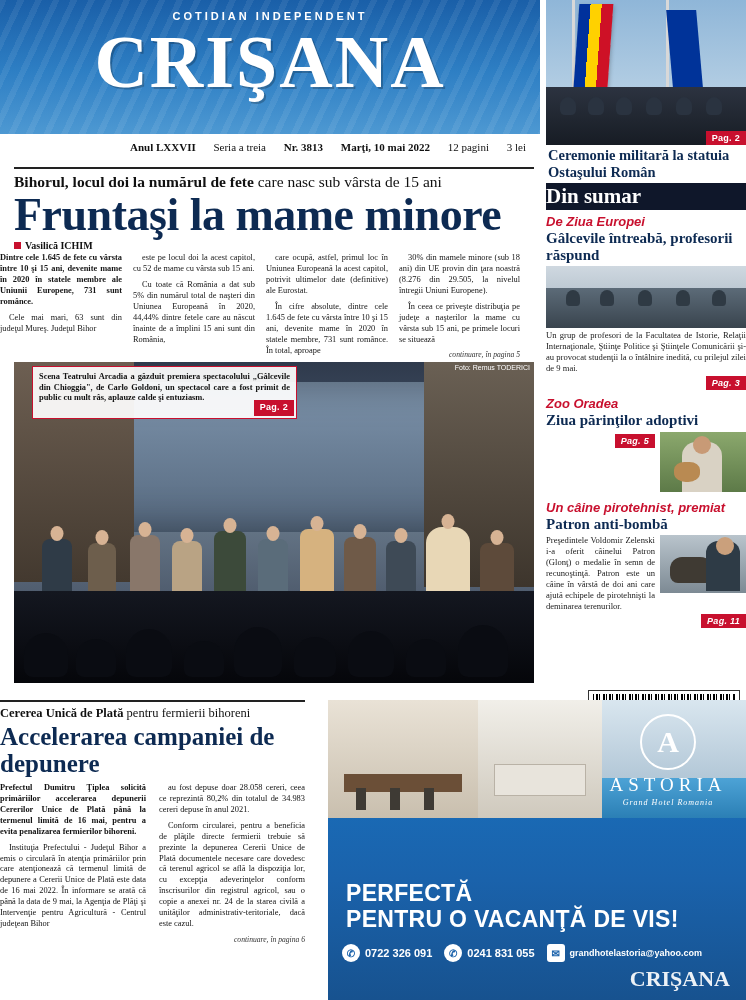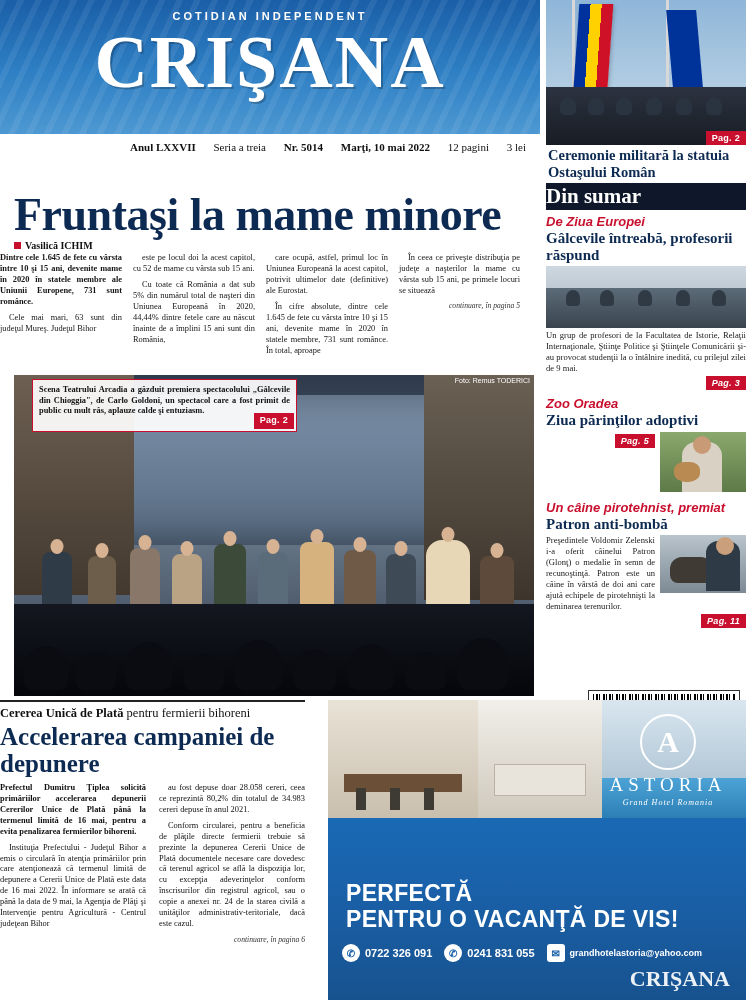--- a/index.html
+++ b/index.html
@@ -189,21 +189,21 @@
   .cols { position: absolute; left: 0; top: 252px; width: 520px; height: 105px; }
   .col { position: absolute; top: 0; width: 122px; font-family: "Liberation Serif", serif;
          font-size: 8.4px; line-height: 1.31; text-align: justify; color: #151515; }
   .col p { margin: 0 0 5px 0; text-indent: 9px; }
   .col p.lead { text-indent: 0; font-weight: bold; }
   .c1 { left: 0; }   .c2 { left: 133px; }  .c3 { left: 266px; } .c4 { left: 399px; width: 121px;}
   .cont-note { font-style: italic; font-size: 7.6px; text-align: right; color: #333; margin-top: 2px; }
 
   
   .theatre {
-    position: absolute; left: 14px; top: 375px; width: 520px; height: 321px;
+    position: absolute; left: 14px; top: 362px; width: 520px; height: 321px;
     overflow: hidden; background: #1b1d24;
   }
   .th-stage {
     position: absolute; left: 0; top: 0; width: 520px; height: 250px;
     background: linear-gradient(180deg,#2f3a4c 0%, #46566d 38%, #6a7b8c 58%, #4a5668 100%);
   }
   .th-backdrop {
     position:absolute; left: 40px; top: 20px; width: 440px; height: 150px;
     background: linear-gradient(180deg,#7d93ab 0%, #56697f 100%);
     box-shadow: inset 0 0 40px rgba(0,0,0,.4);
@@ -317,21 +317,21 @@
     <div class="badge-pag lp-pag">Pag. 7</div>
     <div class="lp-caption">Pregătiţi pentru asalt</div>
   </div>
 
   <div class="masthead">
     <div class="mh-kicker">COTIDIAN INDEPENDENT</div>
     <div class="mh-title">CRIŞANA</div>
     <div class="mh-infobar">
       <span>Anul LXXVII</span>
       <span class="light">Seria a treia</span>
-      <span>Nr. 5014</span>
+      <span>Nr. 3813</span>
       <span>Marţi, 10 mai 2022</span>
       <span class="light">12 pagini</span>
       <span class="light">3 lei</span>
     </div>
   </div>
 
   <div class="tr-photo">
     <div class="trp-sky"></div>
     <div class="trp-pole1"></div>
     <div class="trp-pole2"></div>
@@ -391,39 +391,43 @@
       <div class="badge-pag si-pag">Pag. 11</div>
       <div style="clear:both"></div>
     </div>
   </div>
 
   <div class="barcode-box">
     <div class="bc-bars"></div>
     <div class="bc-num">6  949991  350105</div>
   </div>
 
+  <div class="sub-head">
+    <b>Bihorul, locul doi la numărul de fete</b><span> care nasc sub vârsta de 15 ani</span>
+  </div>
   <div class="headline">Fruntaşi la mame minore</div>
   <div class="byline">
     <span class="sq"></span><span>Vasilică ICHIM</span>
   </div>
 
   <div class="cols">
     <div class="col c1">
       <p class="lead">Dintre cele 1.645 de fete cu vârsta între 10 şi 15 ani, devenite mame în 2020 în statele membre ale Uniunii Europene, 731 sunt românce.</p>
       <p>Cele mai mari, 63 sunt din judeţul Mureş. Judeţul Bihor</p>
     </div>
     <div class="col c2">
       <p>este pe locul doi la acest capitol, cu 52 de mame cu vârsta sub 15 ani.</p>
       <p>Cu toate că România a dat sub 5% din numărul total de naşteri din Uniunea Europeană în 2020, 44,44% dintre fetele care au născut înainte de a împlini 15 ani sunt din România,</p>
     </div>
     <div class="col c3">
       <p>care ocupă, astfel, primul loc în Uniunea Europeană la acest capitol, potrivit ultimelor date (definitive) ale Eurostat.</p>
       <p>În cifre absolute, dintre cele 1.645 de fete cu vârsta între 10 şi 15 ani, devenite mame în 2020 în statele membre, 731 sunt românce. În total, aproape</p>
     </div>
     <div class="col c4">
+      <p>30% din mamele minore (sub 18 ani) din UE provin din ţara noastră (8.276 din 29.505, la nivelul întregii Uniuni Europene).</p>
       <p>În ceea ce priveşte distribuţia pe judeţe a naşterilor la mame cu vârsta sub 15 ani, pe primele locuri se situează</p>
       <div class="cont-note">continuare, în pagina 5</div>
     </div>
   </div>
 
   <div class="theatre">
     <div class="th-stage"></div>
     <div class="th-backdrop"></div>
     <div class="th-wall"></div>
     <div class="th-wall2"></div>

